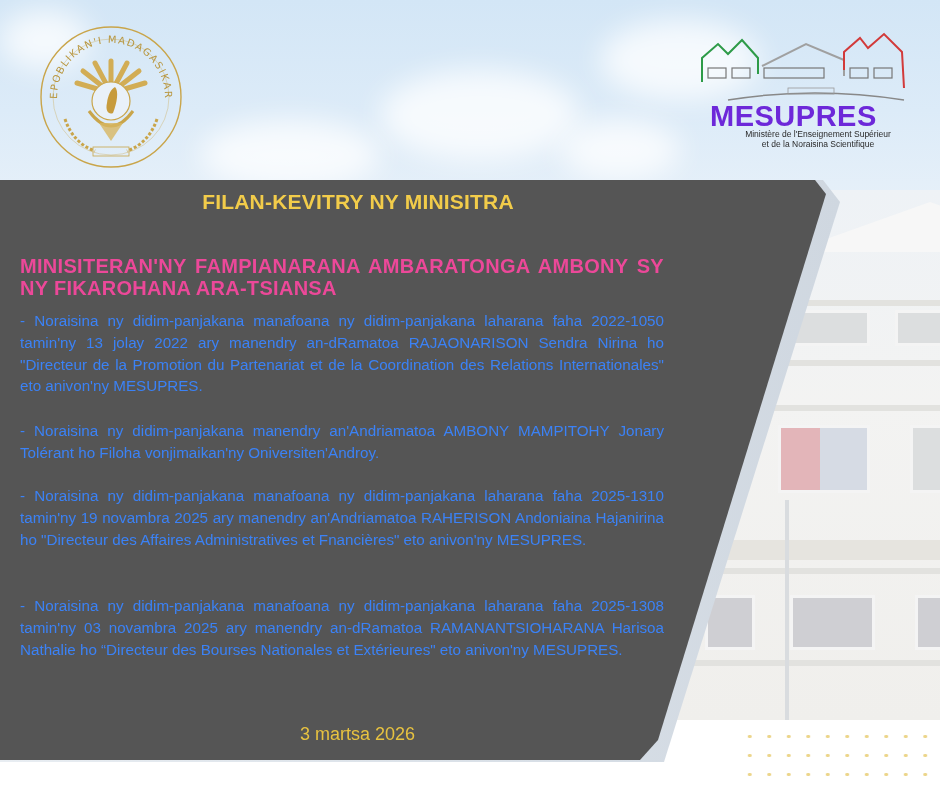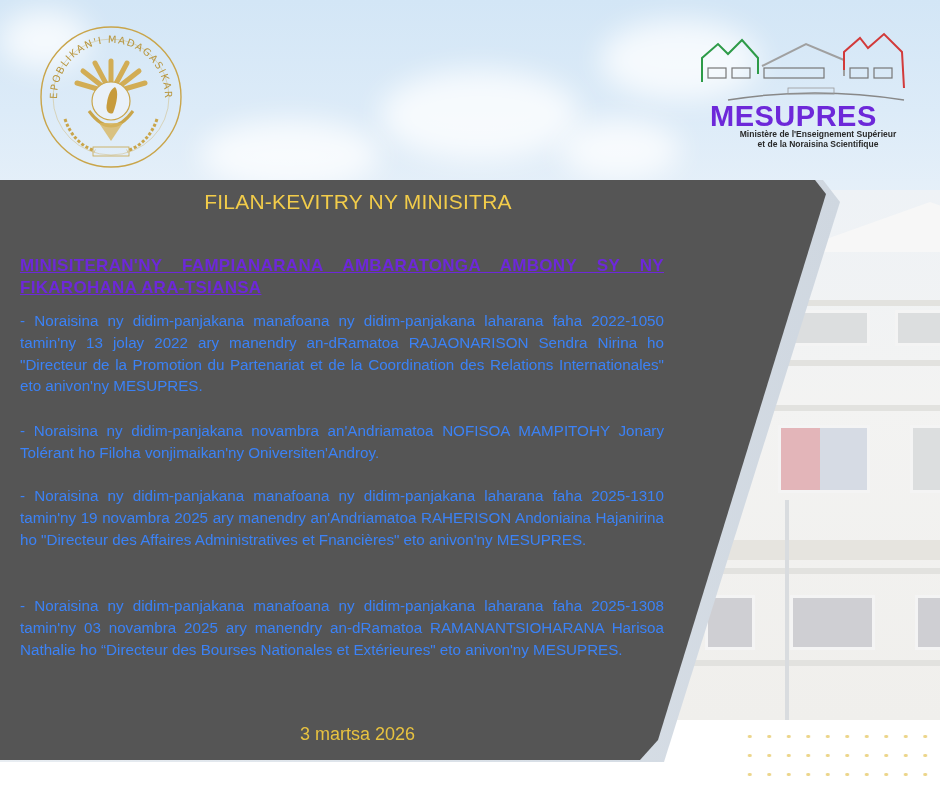--- a/index.html
+++ b/index.html
@@ -36,42 +36,42 @@
   .emblem { position: absolute; left: 37px; top: 23px; width: 148px; height: 148px; }
 
   
   .logo { position: absolute; left: 698px; top: 30px; width: 232px; height: 130px; }
   .logo-title {
     position: absolute; left: 710px; top: 100px; font-size: 29px; font-weight: bold;
     color: #6d28d9; letter-spacing: 0.5px;
   }
   .logo-sub {
     position: absolute; left: 712px; top: 129px; width: 212px; text-align: center;
-    font-size: 8.5px; font-weight: bold; color: #2a2a2a; line-height: 10px;
+    font-size: 8.5px; font-weight: normal; color: #2a2a2a; line-height: 10px;
   }
 
   
   .panel-shadow {
     position: absolute; left: 0; top: 180px; width: 840px; height: 582px;
     clip-path: polygon(0 0, 823px 0, 840px 22px, 664px 582px, 0 582px);
     background: linear-gradient(90deg, #e8edf2, #cfd7e0);
   }
   .panel {
     position: absolute; left: 0; top: 180px; width: 828px; height: 580px;
     background: #555555;
     clip-path: polygon(0 0, 815px 0, 826px 14px, 658px 560px, 640px 580px, 0 580px);
   }
   .title {
     position: absolute; left: 0; top: 190px; width: 716px; text-align: center;
-    font-size: 21px; font-weight: normal; color: #f2cc4a; letter-spacing: 0.2px;
+    font-size: 21px; font-weight: bold; color: #f2cc4a; letter-spacing: 0.2px;
   }
   .ministry {
     position: absolute; left: 20px; top: 255px; width: 644px;
-    font-size: 17px; font-weight: bold; color: #6d28d9; line-height: 22px;
-    text-align: justify; text-align-last: left; letter-spacing: 0.3px; text-decoration: underline;
+    font-size: 20px; font-weight: bold; color: #ec4899; line-height: 22px;
+    text-align: justify; text-align-last: left; letter-spacing: 0.3px;
   }
   .para {
     position: absolute; left: 20px; width: 644px;
     font-size: 15.2px; color: #3b82f6; line-height: 21.8px;
     text-align: justify; text-align-last: left;
   }
   .date {
     position: absolute; left: 300px; top: 724px; width: 270px; 
     font-size: 18px; color: #e7c240;
   }
@@ -157,17 +157,17 @@
   <div>et de la Noraisina Scientifique</div>
 </div>
 
 <div class="panel-shadow"></div>
 <div class="panel"></div>
 
 <div class="title">FILAN-KEVITRY NY MINISITRA</div>
 <div class="ministry">MINISITERAN'NY FAMPIANARANA AMBARATONGA AMBONY SY NY FIKAROHANA ARA-TSIANSA</div>
 
 <div class="para" style="top:310px;">- Noraisina ny didim-panjakana manafoana ny didim-panjakana laharana faha 2022-1050 tamin'ny 13 jolay 2022 ary manendry an-dRamatoa RAJAONARISON Sendra Nirina ho "Directeur de la Promotion du Partenariat et de la Coordination des Relations Internationales" eto anivon'ny MESUPRES.</div>
-<div class="para" style="top:420px;">- Noraisina ny didim-panjakana novambra an'Andriamatoa NOFISOA MAMPITOHY Jonary Tolérant ho Filoha vonjimaikan'ny Oniversiten'Androy.</div>
+<div class="para" style="top:420px;">- Noraisina ny didim-panjakana manendry an'Andriamatoa AMBONY MAMPITOHY Jonary Tolérant ho Filoha vonjimaikan'ny Oniversiten'Androy.</div>
 <div class="para" style="top:485px;">- Noraisina ny didim-panjakana manafoana ny didim-panjakana laharana faha 2025-1310 tamin'ny 19 novambra 2025 ary manendry an'Andriamatoa RAHERISON Andoniaina Hajanirina ho "Directeur des Affaires Administratives et Fnancières" eto anivon'ny MESUPRES.</div>
 <div class="para" style="top:595px;">- Noraisina ny didim-panjakana manafoana ny didim-panjakana laharana faha 2025-1308 tamin'ny 03 novambra 2025 ary manendry an-dRamatoa RAMANANTSIOHARANA Harisoa Nathalie ho “Directeur des Bourses Nationales et Extérieures" eto anivon'ny MESUPRES.</div>
 
 <div class="date">3 martsa 2026</div>
 
 </body></html>

